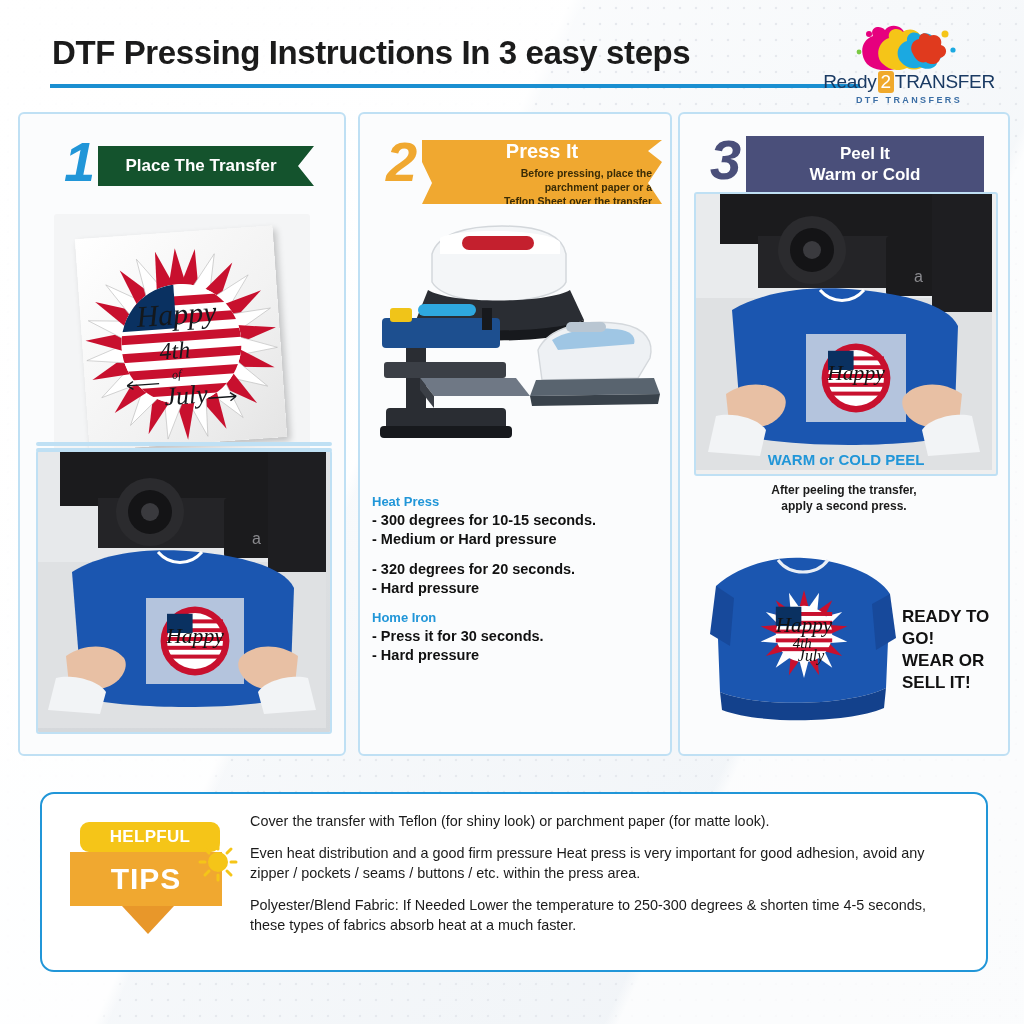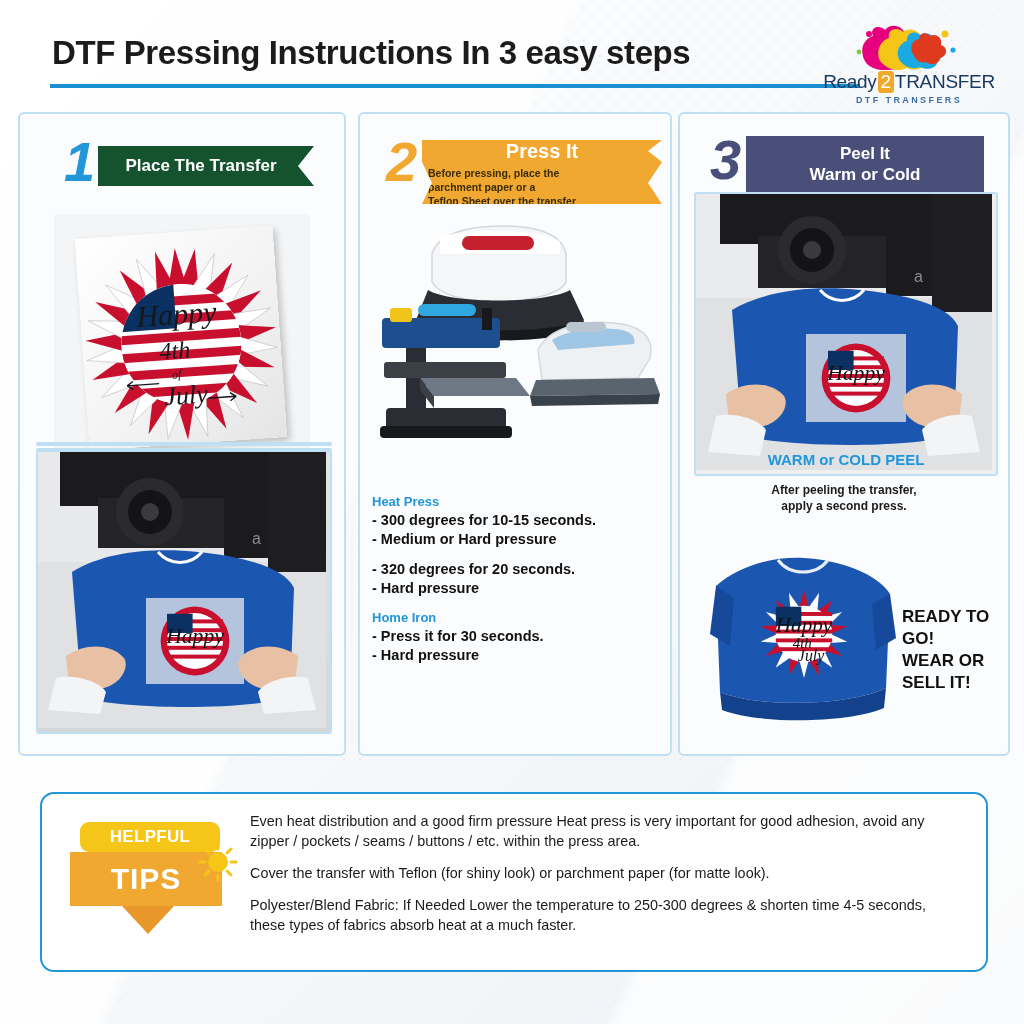--- a/index.html
+++ b/index.html
@@ -155,21 +155,21 @@
     text-align: center;
   }
   #c2sub {
     position: absolute;
     left: 62px; top: 32px; width: 240px; height: 42px;
     background: #f0a830;
     color: #3a2c06;
     font-size: 10.5px;
     font-weight: bold;
     line-height: 1.35;
-    text-align: left;
+    text-align: right;
     padding: 4px 10px 0 6px;
     box-sizing: border-box;
     clip-path: polygon(0 0, 100% 0, calc(100% - 14px) 50%, 100% 100%, 0 100%, 10px 50%);
   }
 
   
   #c3num { left: 30px; top: 2px; color: #4a4f7a; font-style: italic; }
   #c3rib {
     left: 66px; top: 6px; width: 238px; height: 56px;
     font-size: 17px;
@@ -638,20 +638,20 @@
             <line x1="33" y1="20" x2="38" y2="20"></line>
             <line x1="7" y1="7" x2="11" y2="11"></line>
             <line x1="29" y1="29" x2="33" y2="33"></line>
             <line x1="7" y1="33" x2="11" y2="29"></line>
             <line x1="29" y1="11" x2="33" y2="7"></line>
           </g>
         </svg>
       </div>
     </div>
     <div class="tips-text">
+      <p>Cover the transfer with Teflon (for shiny look) or parchment paper (for matte look).</p>
       <p>Even heat distribution and a good firm pressure Heat press is very important for good adhesion, avoid any zipper / pockets / seams / buttons / etc. within the press area.</p>
-      <p>Cover the transfer with Teflon (for shiny look) or parchment paper (for matte look).</p>
       <p>Polyester/Blend Fabric: If Needed Lower the temperature to 250-300 degrees &amp; shorten time 4-5 seconds, these types of fabrics absorb heat at a much faster.</p>
     </div>
   </div>
 
 </div>
 </div>
 
 </body></html>

